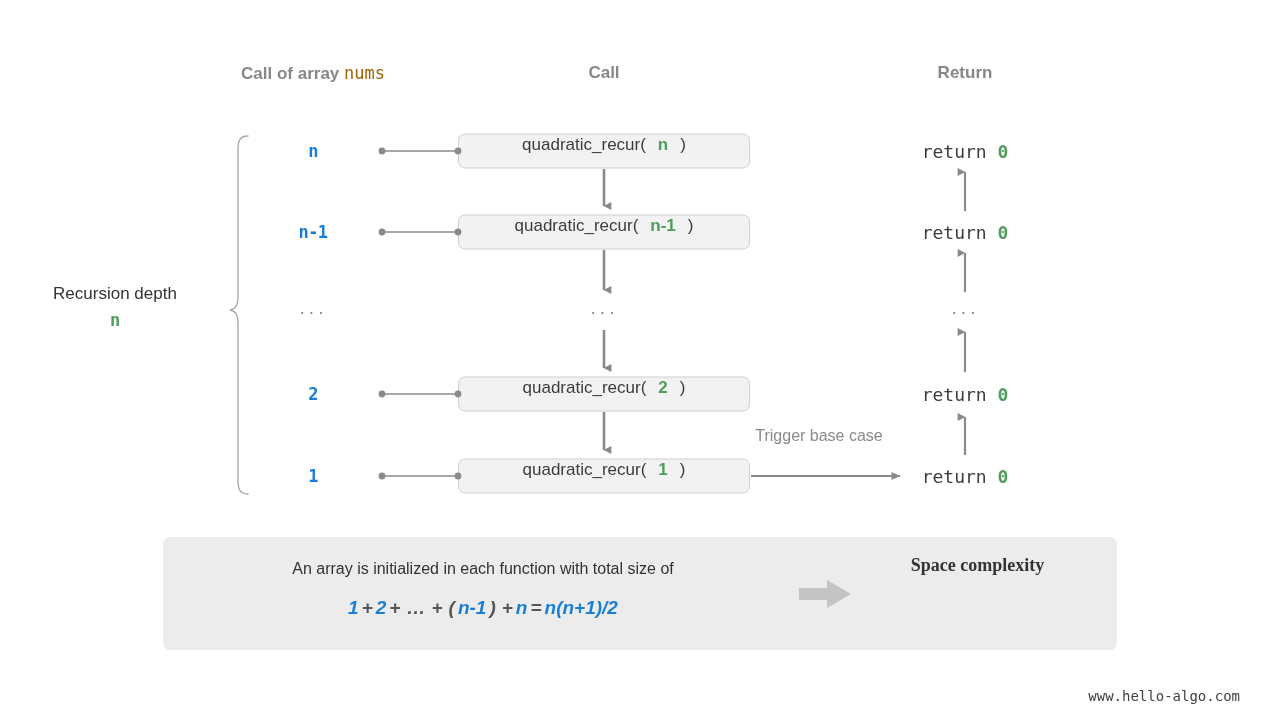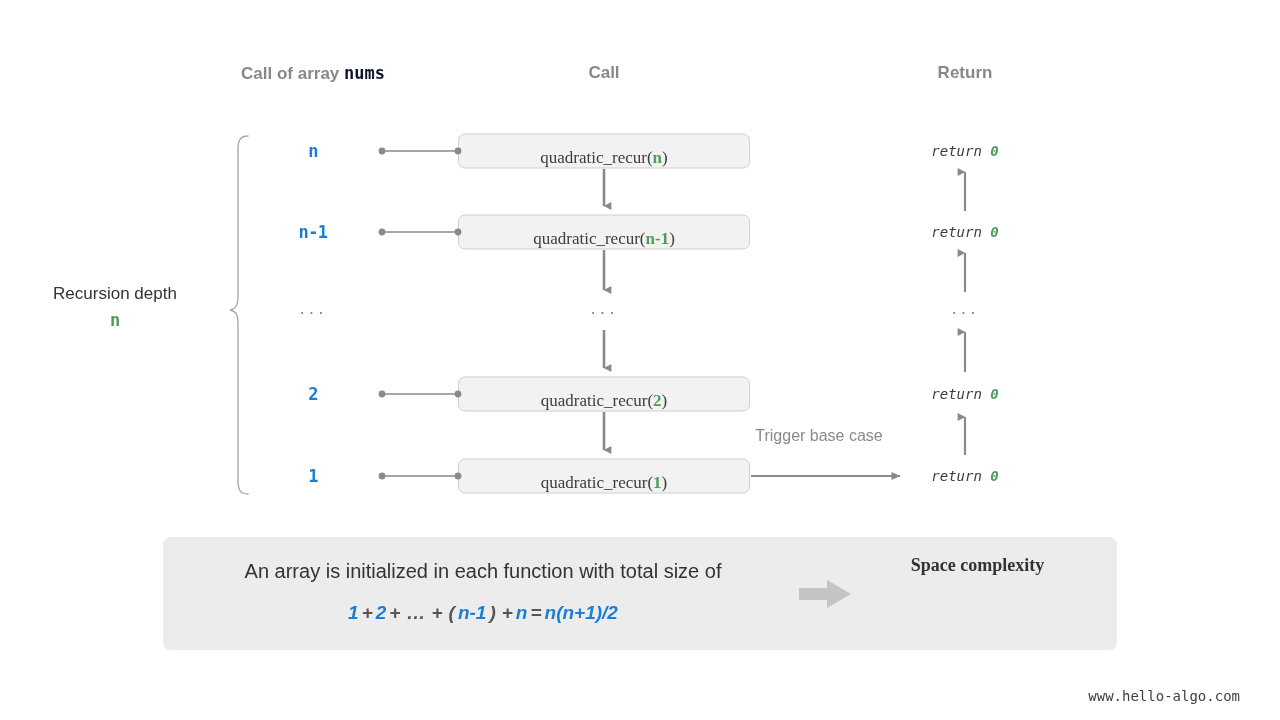--- a/index.html
+++ b/index.html
@@ -25,22 +25,22 @@
     position: absolute;
     font-family: "Liberation Sans", sans-serif;
     font-weight: bold;
     font-size: 17px;
     color: #888888;
     white-space: nowrap;
     transform: translateX(-50%);
   }
   .col-header .mono-blue {
     font-family: "DejaVu Sans Mono", monospace;
-    font-weight: bold;
-    color: #0f172a;
+    font-weight: normal;
+    color: #a16207;
   }
 
   
   .size-label {
     position: absolute;
     font-family: "DejaVu Sans Mono", monospace;
     font-weight: bold;
     font-size: 17px;
     color: #1a7fd4;
     white-space: nowrap;
@@ -80,39 +80,39 @@
   }
 
   
   .call-box {
     position: absolute;
     box-sizing: border-box;
     background: #f2f2f2;
     border: 1px solid #cfcfcf;
     border-radius: 7px;
     display: flex;
-    align-items: flex-end;
+    align-items: flex-start;
     justify-content: center;
-    font-family: Liberation Serif, serif;
+    font-family: Liberation Sans, sans-serif;
     font-size: 17px;
     color: #3c3c3c;
     white-space: nowrap;
     transform: translate(-50%, -50%);
+    gap: 12px;
   }
   .call-box .arg { color: #4f9d5b; font-weight: bold; }
 
   
   .return-label {
     position: absolute;
     font-family: "DejaVu Sans Mono", monospace;
-    font-size: 14px;
+    font-size: 18px;
     color: #3c3c3c;
     white-space: nowrap;
     transform: translate(-50%, -50%);
-    font-style: italic;
   }
   .return-label .retval { color: #4f9d5b; font-weight: bold; }
 
   
   .trigger-note {
     position: absolute;
     font-family: "Liberation Sans", sans-serif;
     font-weight: normal;
     font-size: 16px;
     color: #8a8a8a;
@@ -132,21 +132,21 @@
   }
   .summary-text {
     position: absolute;
     left: 30px;
     top: 20px;
     width: 620px;
     text-align: center;
   }
   .summary-line1 {
     font-family: "Liberation Sans", sans-serif;
-    font-size: 20px;
+    font-size: 16px;
     color: #333333;
     white-space: nowrap;
   }
   .summary-formula {
     margin-top: 19px;
     font-family: "Liberation Sans", sans-serif;
     font-weight: bold;
     font-size: 19px;
     color: #555555;
     white-space: nowrap;

